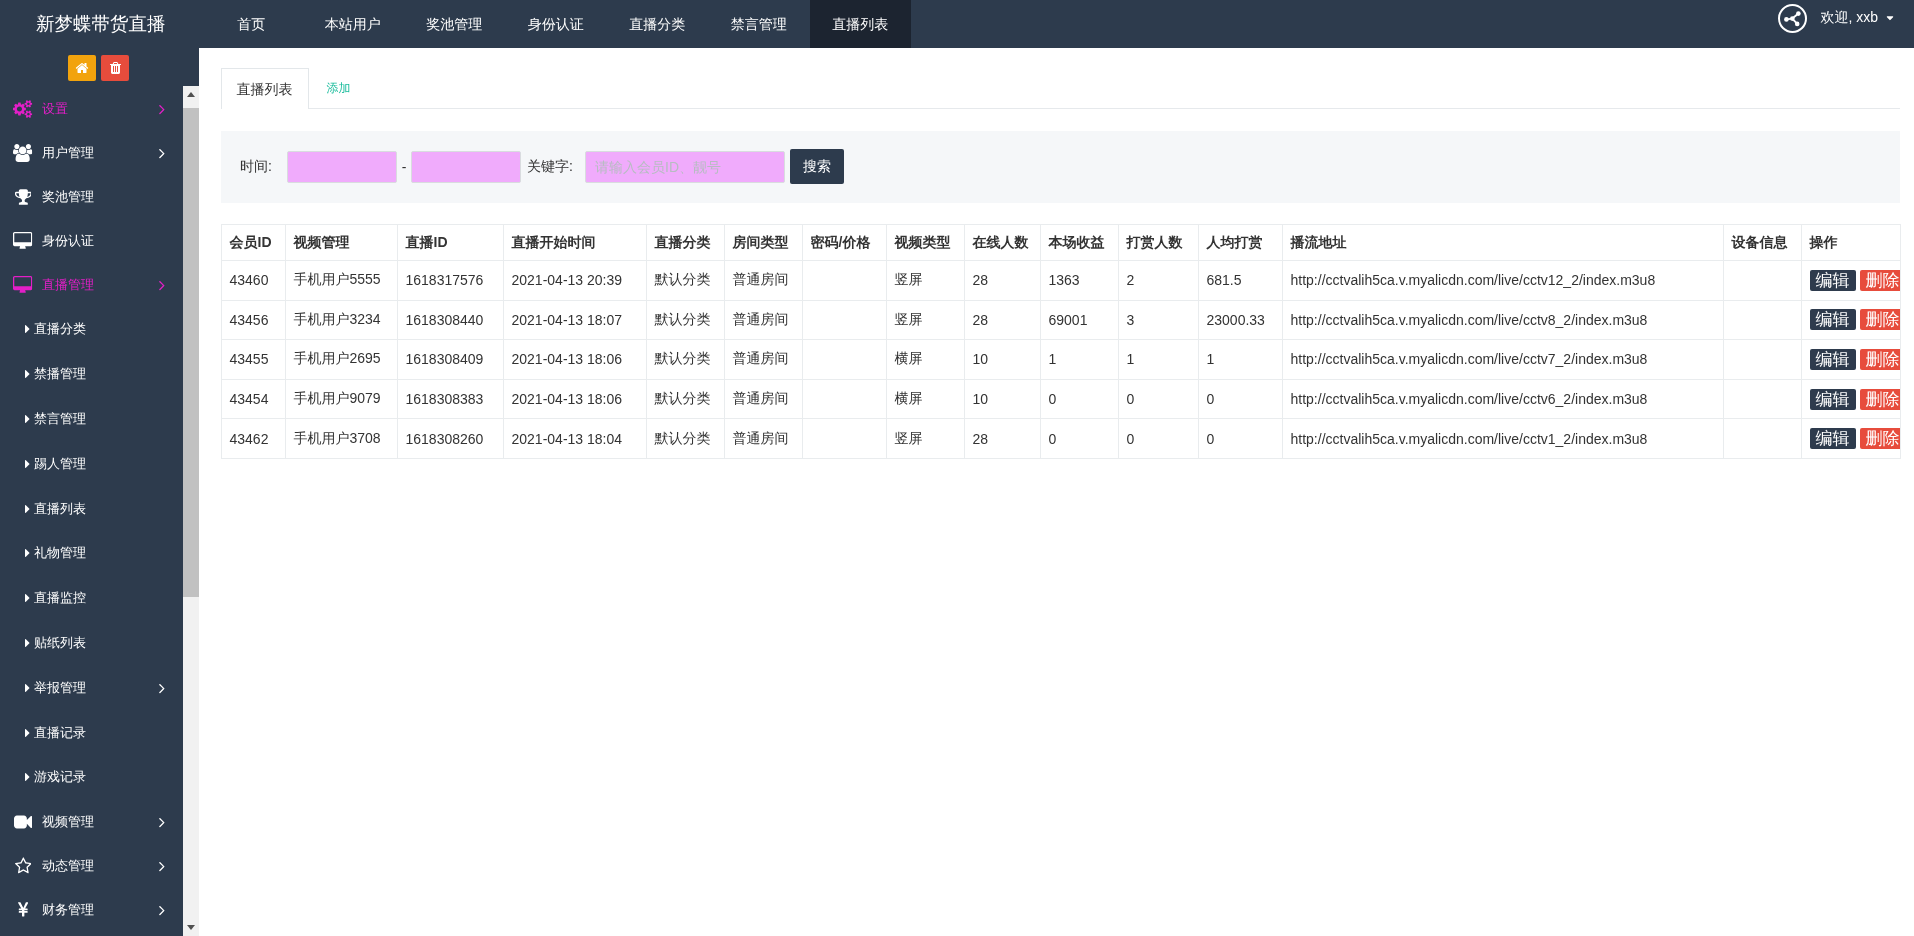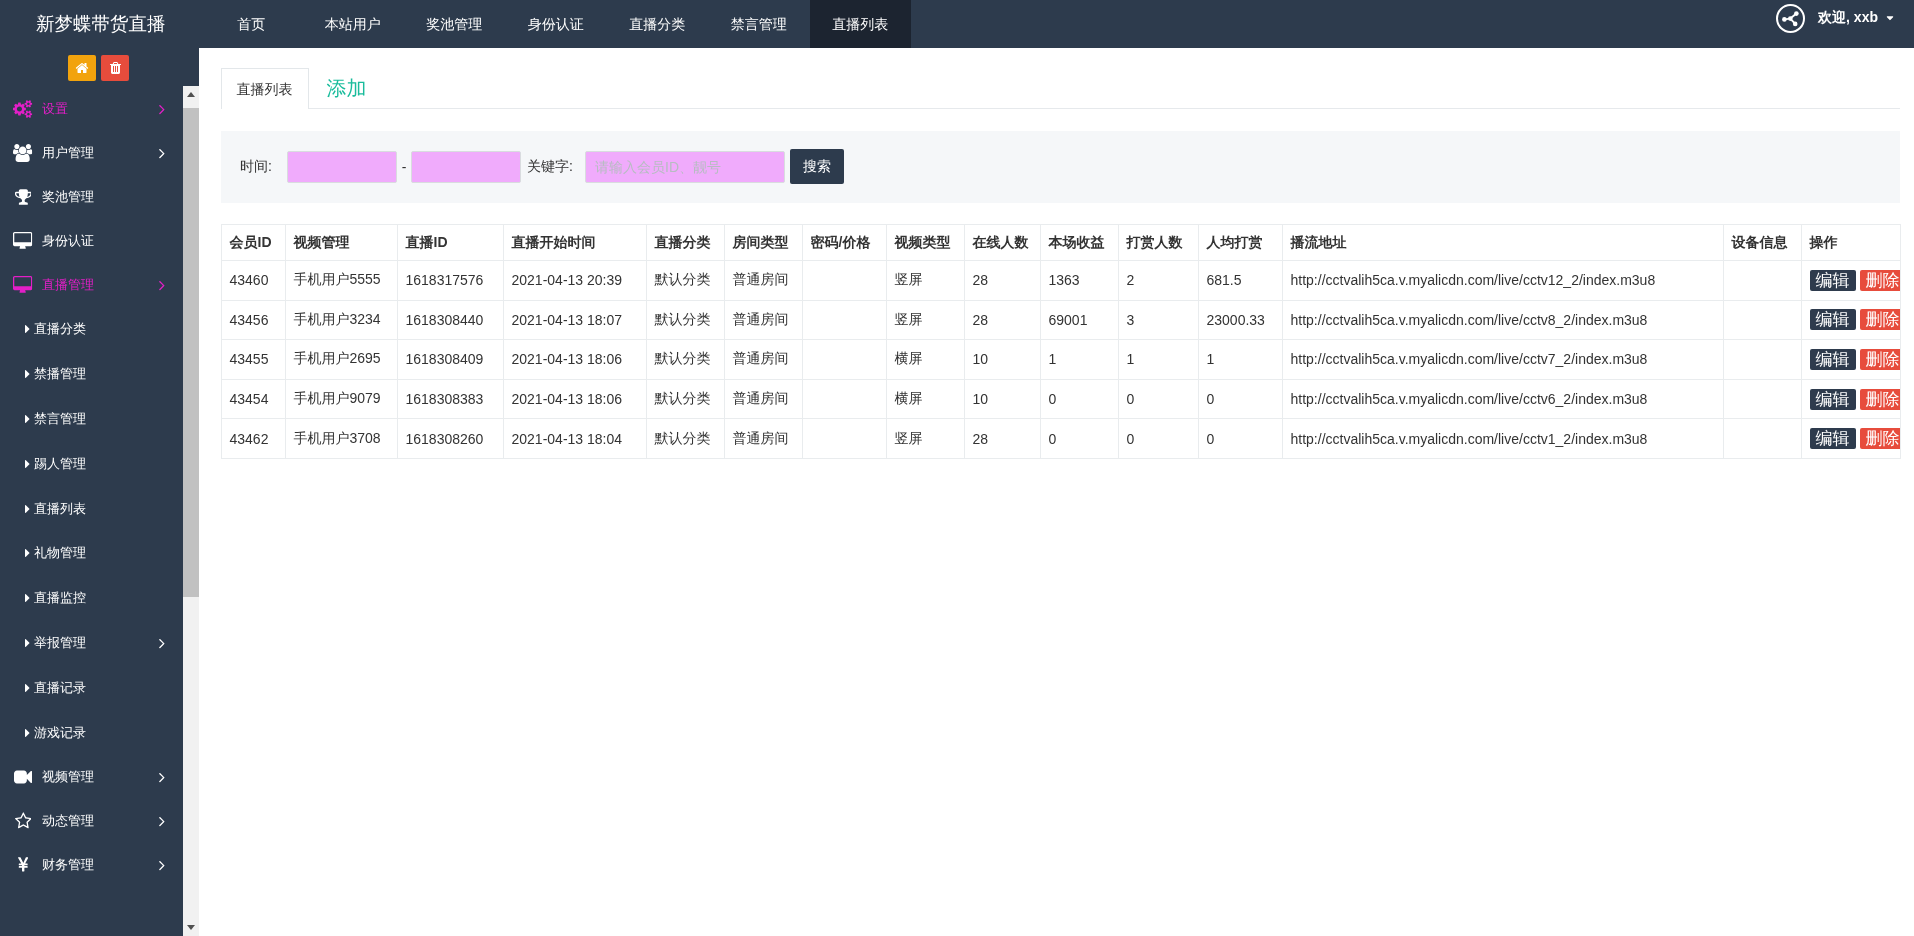--- a/index.html
+++ b/index.html
@@ -7,21 +7,21 @@
   body { position:relative; background:#fff; font-family:"Liberation Sans","DejaVu Sans",sans-serif; -webkit-font-smoothing:antialiased; }
   ul { list-style:none; }
   svg { display:block; }
 
   
   .topbar { position:absolute; left:0; top:0; width:1914px; height:48px; background:#2d3b4d; z-index:10; }
   .brand { position:absolute; left:36px; top:0; height:48px; line-height:48px; font-size:18.5px; color:#fff; white-space:nowrap; }
   .topnav { position:absolute; left:200.5px; top:0; height:48px; display:flex; }
   .topnav li { width:101.5px; height:48px; line-height:48px; text-align:center; font-size:14px; color:#fff; cursor:pointer; white-space:nowrap; }
   .topnav li.active { background:#1c2430; }
-  .userbox { position:absolute; right:19px; top:0; height:36px; display:flex; align-items:center; cursor:pointer;font-weight:bold; }
+  .userbox { position:absolute; right:19px; top:0; height:36px; display:flex; align-items:center; cursor:pointer; }
   .avatar { width:29px; height:29px; border:2px solid #fff; border-radius:50%; display:flex; align-items:center; justify-content:center; }
   .avatar svg { height:15px; fill:#fff; }
   .welcome { margin-left:13px; font-size:14px; color:#fff; white-space:nowrap; }
   .userbox .caret { margin-left:7px; }
   .userbox .caret svg { height:12px; fill:#fff; }
 
   
   .sidebar { position:absolute; left:0; top:48px; width:199px; height:888px; background:#2d3b4d; }
   .quick { position:absolute; left:68px; top:7px; display:flex; }
   .qbtn { width:28px; height:26px; border-radius:2px; border:none; display:flex; align-items:center; justify-content:center; cursor:pointer; }
@@ -52,21 +52,21 @@
   .tri-down { width:0; height:0; border-left:4px solid transparent; border-right:4px solid transparent; border-top:5px solid #505050; }
   .sscroll .thumb { position:absolute; left:0; top:22px; width:16px; height:489px; background:#c1c1c1; cursor:pointer; }
 
   
   .workarea { position:absolute; left:199px; top:48px; width:1715px; height:888px; background:#fff; }
   .content { margin-left:21.5px; width:1679px; }
 
   .tabbar { position:relative; height:42px; margin-top:19.5px; }
   .tabbar .rule { position:absolute; left:0; right:0; top:40.5px; height:1px; background:#e6e9ec; }
   .tab-active { position:absolute; left:0; top:0; width:88px; height:41.5px; background:#fff; border:1px solid #e3e7ea; border-bottom:none; line-height:40px; text-align:center; font-size:14px; color:#333; cursor:pointer; z-index:2; }
-  .tab-add { position:absolute; left:106px; top:0; height:41px; line-height:41px; font-size:20px; color:#1abc9c; cursor:pointer; }
+  .tab-add { position:absolute; left:106px; top:0; height:41px; line-height:41px; font-size:12px; color:#1abc9c; cursor:pointer; }
 
   .filter { margin-top:21px; height:72px; background:#f5f7f9; display:flex; align-items:center; padding-left:19.5px; font-size:14px; color:#333; }
   .filter .lab1 { width:47px; white-space:nowrap; }
   .filter .lab2 { width:64px; padding-left:6px; white-space:nowrap; }
   .filter input { height:32px; border:1px solid #d9dcdf; border-radius:2px; background:#f0abfc; padding:0 9px; font-size:14px; color:#333; font-family:inherit; outline:none; }
   .filter input.date { width:110px; }
   .filter input.kw { width:200px; }
   .filter input::placeholder { color:#b7bcc2; opacity:1; }
   .filter .dash { width:14px; text-align:center; color:#333; }
   .btn-search { width:54px; height:35px; margin-left:5px; background:#2d3b4d; color:#fff; border:none; border-radius:2px; font-size:14px; cursor:pointer; font-family:inherit; }
@@ -323,20 +323,29 @@
       <li class="item-sub">
         <span class="bullet">
           <svg viewBox="0 0 640 1792">
             <use href="#i-caret-right"></use>
           </svg>
         </span>
         <span class="label">直播监控</span>
 
       </li>
 
+      <li class="item-sub">
+        <span class="bullet">
+          <svg viewBox="0 0 640 1792">
+            <use href="#i-caret-right"></use>
+          </svg>
+        </span>
+        <span class="label">贴纸列表</span>
+
+      </li>
 
       <li class="item-sub">
         <span class="bullet">
           <svg viewBox="0 0 640 1792">
             <use href="#i-caret-right"></use>
           </svg>
         </span>
         <span class="label">举报管理</span>
         <span class="chev">
           <svg viewBox="0 0 640 1792">

